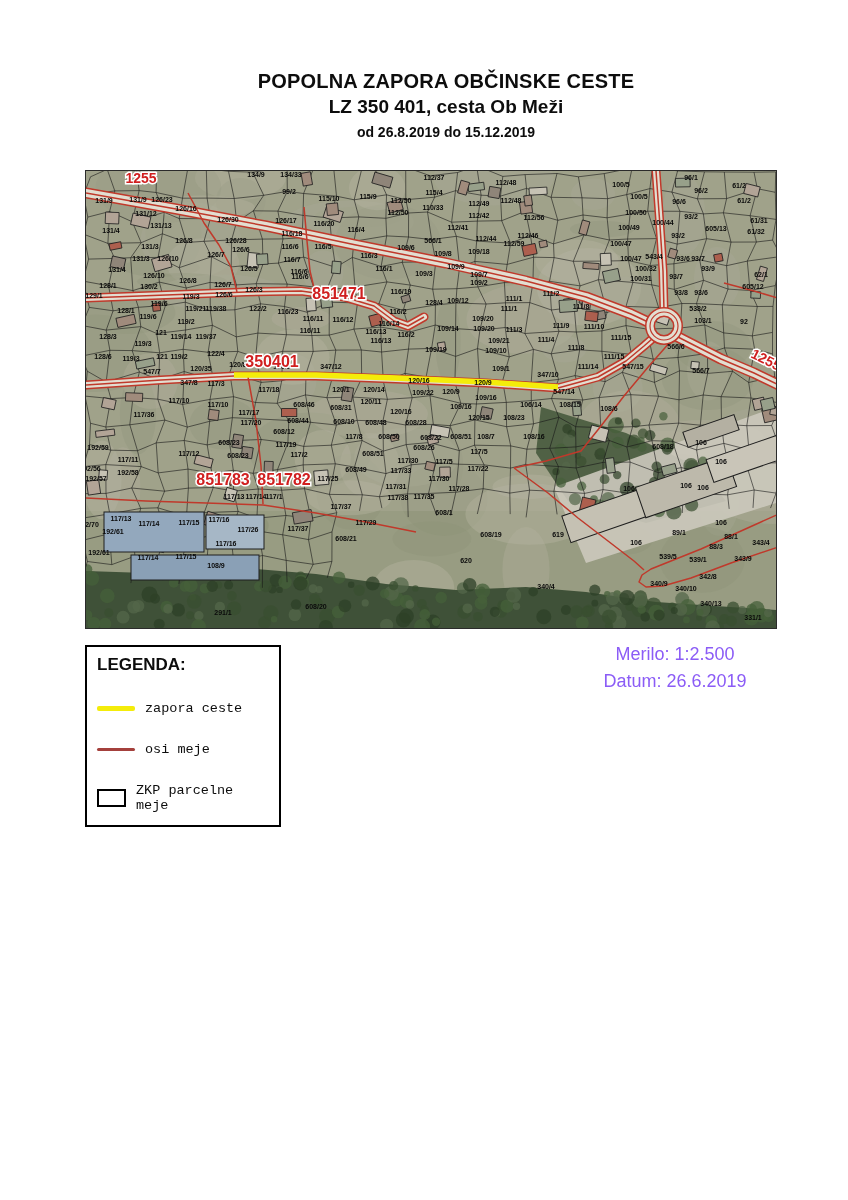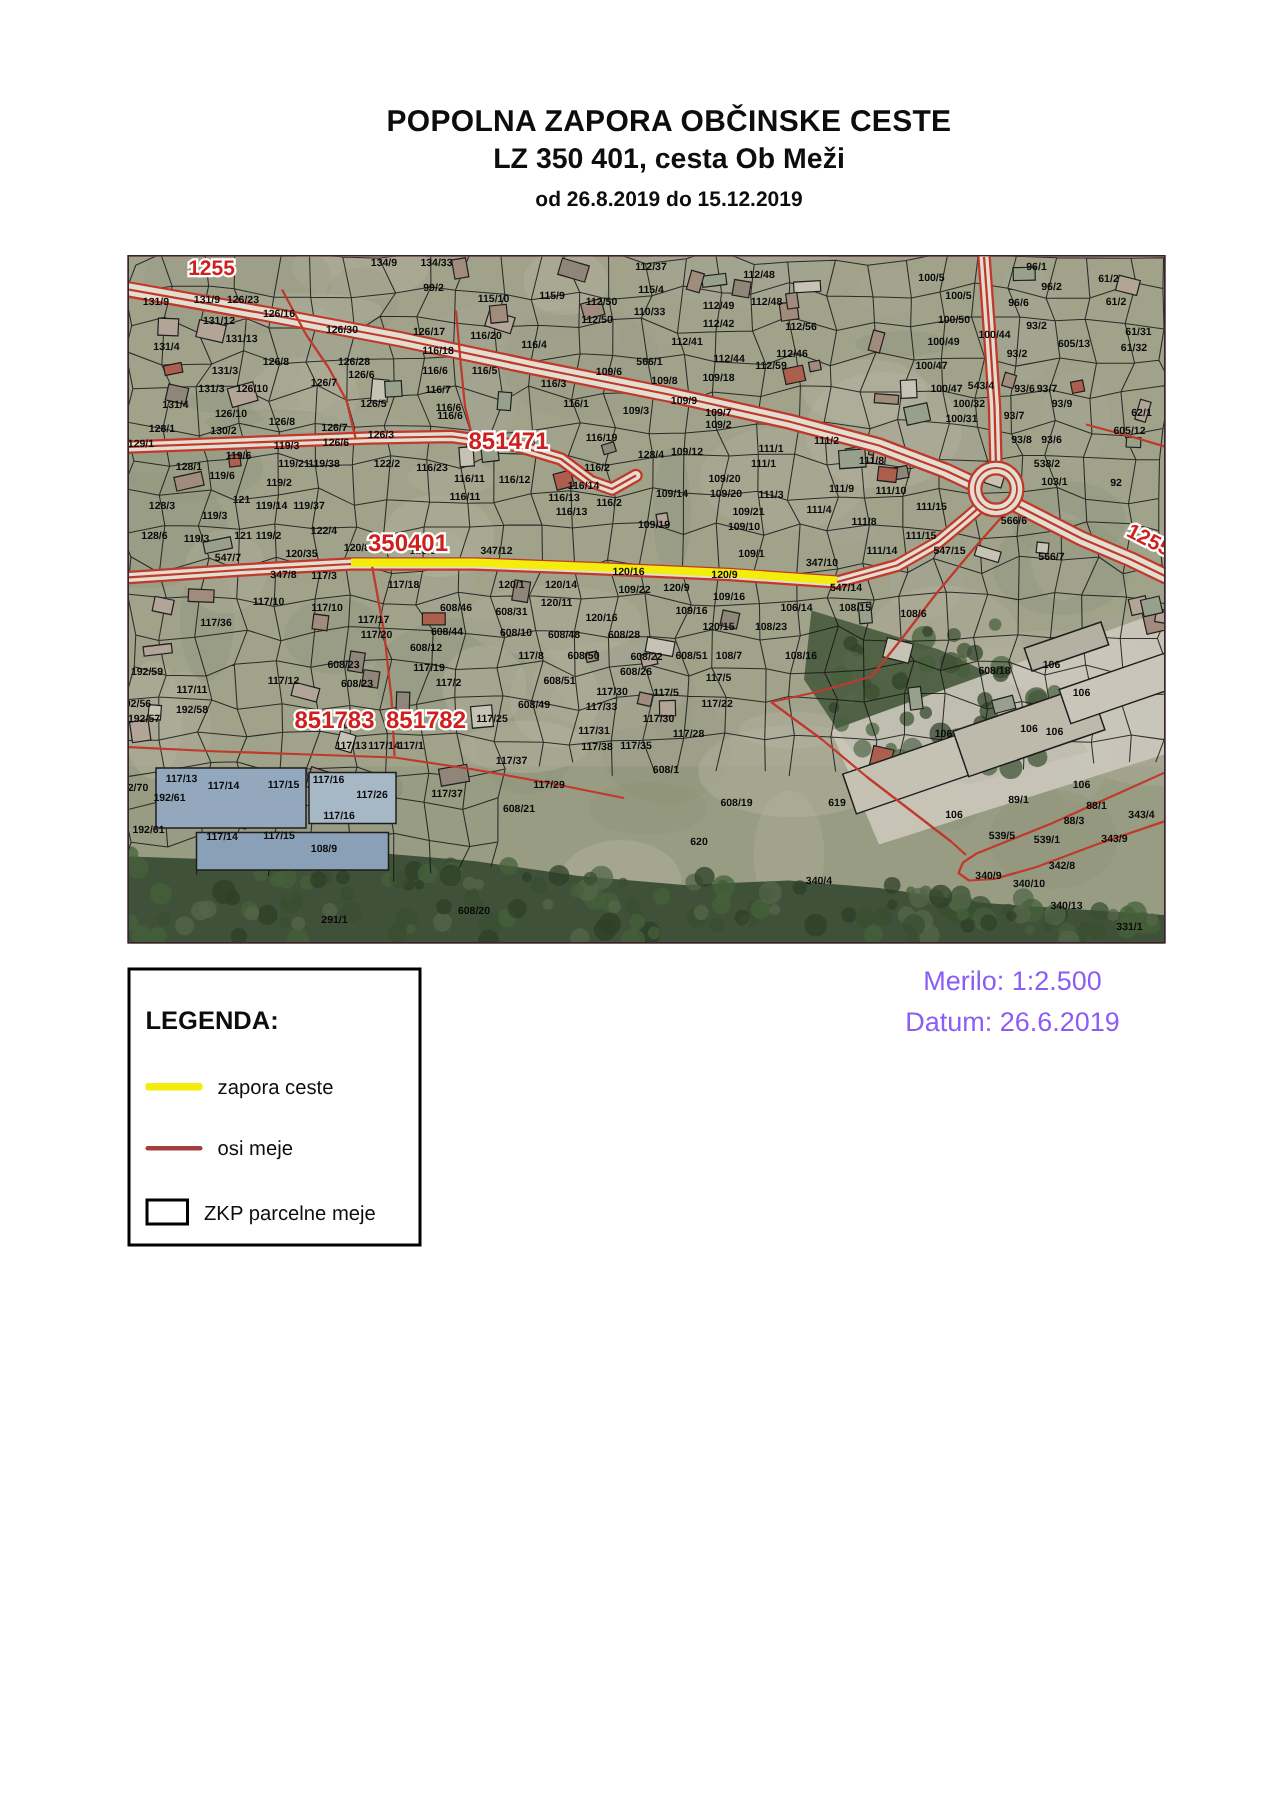--- a/index.html
+++ b/index.html
@@ -6,29 +6,29 @@
   body{
     width:848px;height:1200px;position:relative;background:#ffffff;
     font-family:"Liberation Sans", sans-serif;overflow:hidden;color:#0d0d0d;
   }
   .header{position:absolute;left:22px;top:70px;width:848px;text-align:center;}
   .t1{font-size:20px;font-weight:bold;letter-spacing:.2px;}
   .t2{font-size:19px;font-weight:bold;margin-top:3px;}
   .t3{font-size:14px;font-weight:bold;margin-top:6px;}
   .map-frame{
     position:absolute;left:85px;top:170px;width:690px;height:457px;
-    border:1px solid #2b2b2b;background:#be185d;
+    border:1px solid #2b2b2b;background:#b91c1c;
   }
   .map-frame svg{display:block;width:690px;height:457px;font-family:"Liberation Sans",sans-serif;}
   .legend{
     position:absolute;left:85px;top:645px;width:196px;box-sizing:border-box;
-    border:2px solid #000;background:#fff;padding:24px 10px 12px 10px;
+    border:2px solid #000;background:#fff;padding:8px 10px 12px 10px;
   }
   .legend-title{font-size:17px;font-weight:bold;margin-bottom:12px;}
-  .legend-item{display:flex;align-items:center;gap:10px;margin-top:26px;font-size:13.5px;}
+  .legend-item{display:flex;align-items:center;gap:10px;margin-top:26px;font-size:13.5px;font-family:Liberation Mono, monospace;}
   .sw{display:inline-block;flex:0 0 auto;}
   .sw-closure{width:38px;height:5px;background:#f4ec0a;border-radius:2px;}
   .sw-axis{width:38px;height:3px;background:#a4403c;border-radius:2px;}
   .sw-boundary{width:25px;height:14px;background:#fff;border:2px solid #000;}
   .meta{
     position:absolute;left:575px;top:641px;width:200px;text-align:center;
     font-size:18px;line-height:1.5;color:#8b5cf6;
   }
 </style>
 </head>

